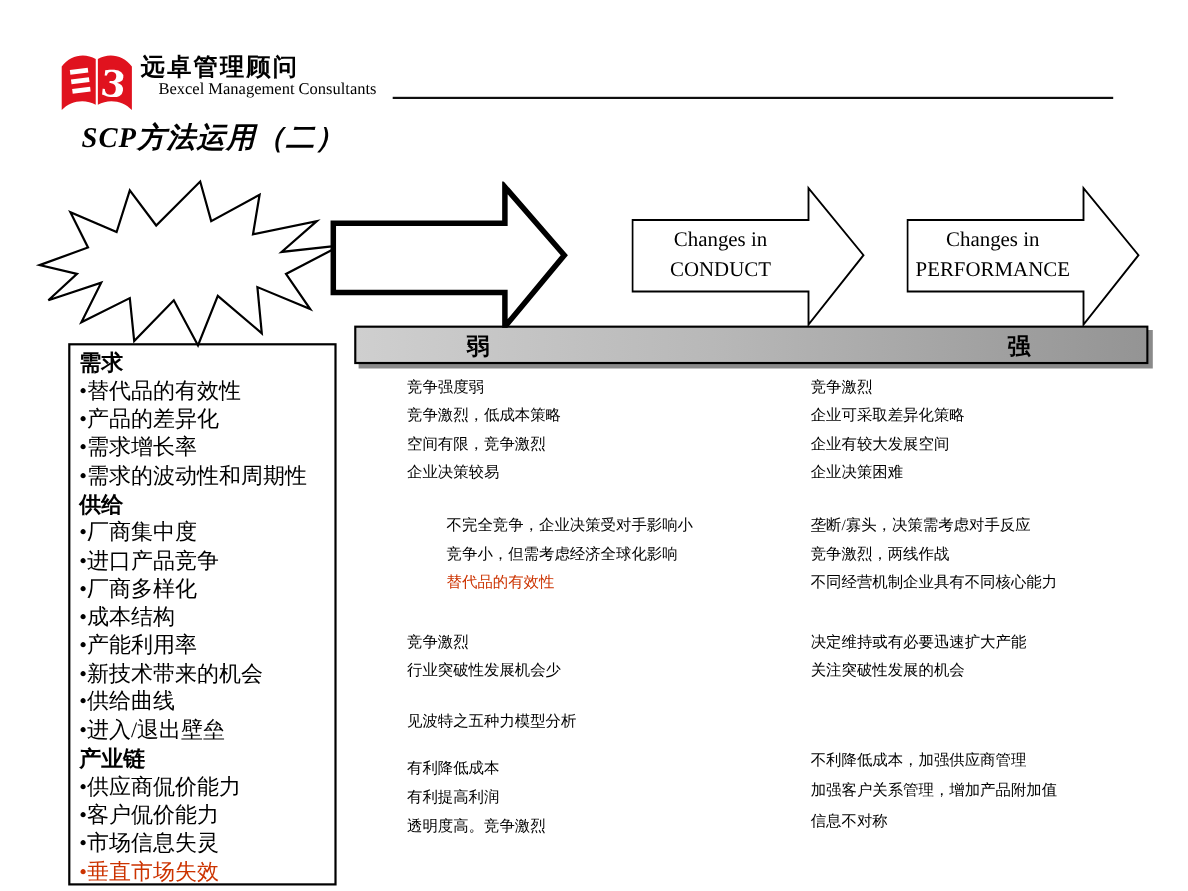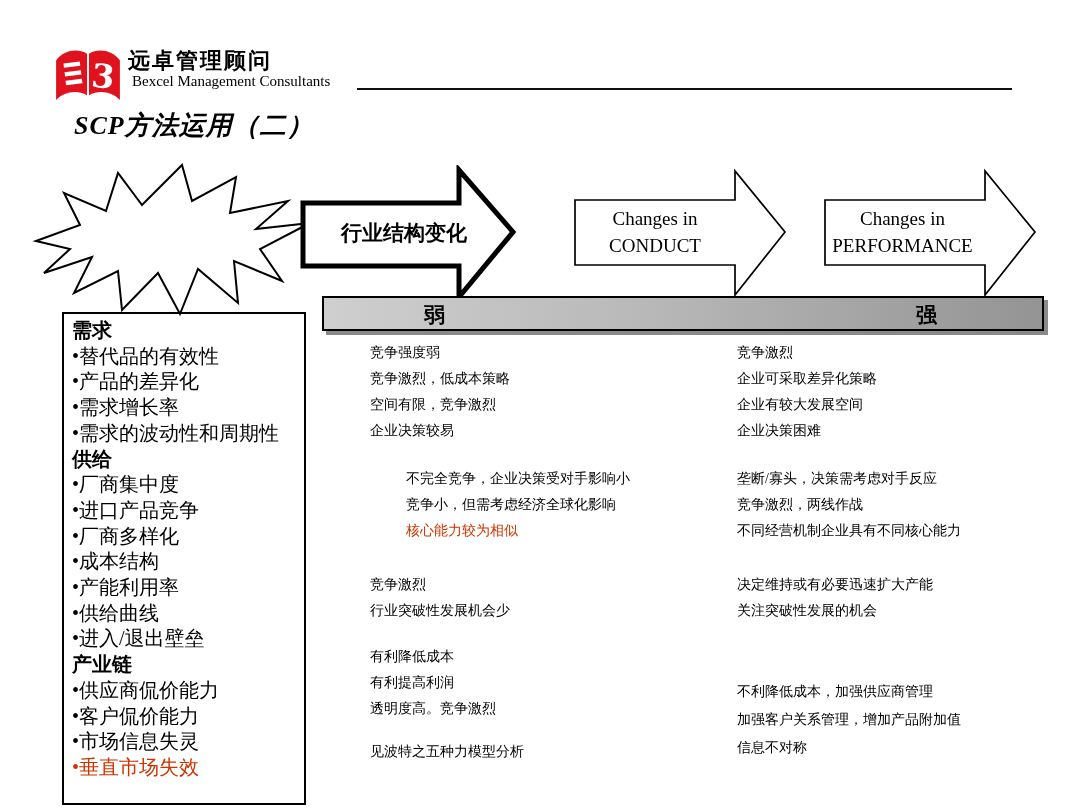--- a/index.html
+++ b/index.html
@@ -6,21 +6,21 @@
   html,body { background:#ffffff; }
   .slide {
     position:relative; width:1080px; height:810px; background:#fff;
     overflow:hidden;
     font-family:"Liberation Serif","DejaVu Serif",serif;
     color:#000;
   }
   
   .logo-svg { position:absolute; left:54px; top:45px; width:68px; height:58px; }
   .brand-cn { position:absolute; left:128px; top:46px; font-size:22px; font-weight:bold; letter-spacing:2px; }
-  .brand-en { position:absolute; left:132px; top:73px; font-size:15px; }
+  .brand-en { position:absolute; left:144px; top:73px; font-size:15px; }
   .header-rule { position:absolute; left:357px; top:88px; width:655px; height:2px; background:#101010; }
   .page-title { position:absolute; left:74px; top:108px; font-size:26px; font-weight:bold; letter-spacing:1px;font-style:italic; }
   
   .shape-svg { position:absolute; }
   .starburst-svg { left:30px; top:161px; width:282px; height:156px; }
   .starburst-label { position:absolute; left:95px; top:204px; width:132px; text-align:center;
     font-size:19px; line-height:27px; }
   .thick-arrow-svg { left:299px; top:165px; width:219px; height:136px; }
   .thick-arrow-label { position:absolute; left:313px; top:219px; width:182px; text-align:center;
     font-weight:bold; font-size:21px; }
@@ -83,21 +83,20 @@
   <div class="header-rule"></div>
   <div class="page-title">SCP方法运用（二）</div>
 
   <svg class="shape-svg starburst-svg" viewBox="0 0 282 156">
     <polygon points="6,80 50,64 34,32 76,50 88,12 112,44 152,4 162,40 206,16 200,52 258,40 226,68 280,62 230,88 252,120 204,100 208,142 168,108 150,153 128,112 92,149 88,110 44,132 62,96 14,112 40,88" fill="#fff" stroke="#000" stroke-width="2"></polygon>
   </svg>
 
   <svg class="shape-svg thick-arrow-svg" viewBox="0 0 219 136">
     <path d="M4,38 L160,38 L160,5 L214,67 L160,132 L160,101 L4,101 Z" fill="#fff" stroke="#000" stroke-width="5" stroke-linejoin="miter"></path>
   </svg>
-  <div class="thick-arrow-label">行业结构变化</div>
 
   <svg class="shape-svg conduct-arrow-svg" viewBox="0 0 214 131">
     <path d="M1,32 L161,32 L161,3 L211,64 L161,127 L161,97 L1,97 Z" fill="#fff" stroke="#000" stroke-width="1.7"></path>
   </svg>
   <div class="conduct-label">
     <div>Changes in</div>
     <div>CONDUCT</div>
   </div>
 
   <svg class="shape-svg performance-arrow-svg" viewBox="0 0 214 131">
@@ -118,52 +117,53 @@
       <div class="f-item">•替代品的有效性</div>
       <div class="f-item">•产品的差异化</div>
       <div class="f-item">•需求增长率</div>
       <div class="f-item">•需求的波动性和周期性</div>
       <div class="f-header">供给</div>
       <div class="f-item">•厂商集中度</div>
       <div class="f-item">•进口产品竞争</div>
       <div class="f-item">•厂商多样化</div>
       <div class="f-item">•成本结构</div>
       <div class="f-item">•产能利用率</div>
+      <div class="f-item">•新技术带来的机会</div>
       <div class="f-item">•供给曲线</div>
       <div class="f-item">•进入/退出壁垒</div>
       <div class="f-header">产业链</div>
       <div class="f-item">•供应商侃价能力</div>
       <div class="f-item">•客户侃价能力</div>
       <div class="f-item">•市场信息失灵</div>
       <div class="f-item accent">•垂直市场失效</div>
     </div>
 
   <div class="assess-col weak-col" id="weak-col">
       <div class="block">
         <div class="line">竞争强度弱</div>
         <div class="line">竞争激烈，低成本策略</div>
         <div class="line">空间有限，竞争激烈</div>
         <div class="line">企业决策较易</div>
       </div>
       <div class="block">
         <div class="line">不完全竞争，企业决策受对手影响小</div>
         <div class="line">竞争小，但需考虑经济全球化影响</div>
-        <div class="line accent">核心能力较为相似</div>
+        <div class="line accent">替代品的有效性</div>
       </div>
       <div class="block">
         <div class="line">竞争激烈</div>
         <div class="line">行业突破性发展机会少</div>
       </div>
       <div class="block">
+        <div class="line">见波特之五种力模型分析</div>
+      </div>
+      <div class="block">
         <div class="line">有利降低成本</div>
         <div class="line">有利提高利润</div>
         <div class="line">透明度高。竞争激烈</div>
-      </div>
-      <div class="block">
-        <div class="line">见波特之五种力模型分析</div>
       </div>
     </div>
 
   <div class="assess-col strong-col" id="strong-col">
       <div class="block">
         <div class="line">竞争激烈</div>
         <div class="line">企业可采取差异化策略</div>
         <div class="line">企业有较大发展空间</div>
         <div class="line">企业决策困难</div>
       </div>

